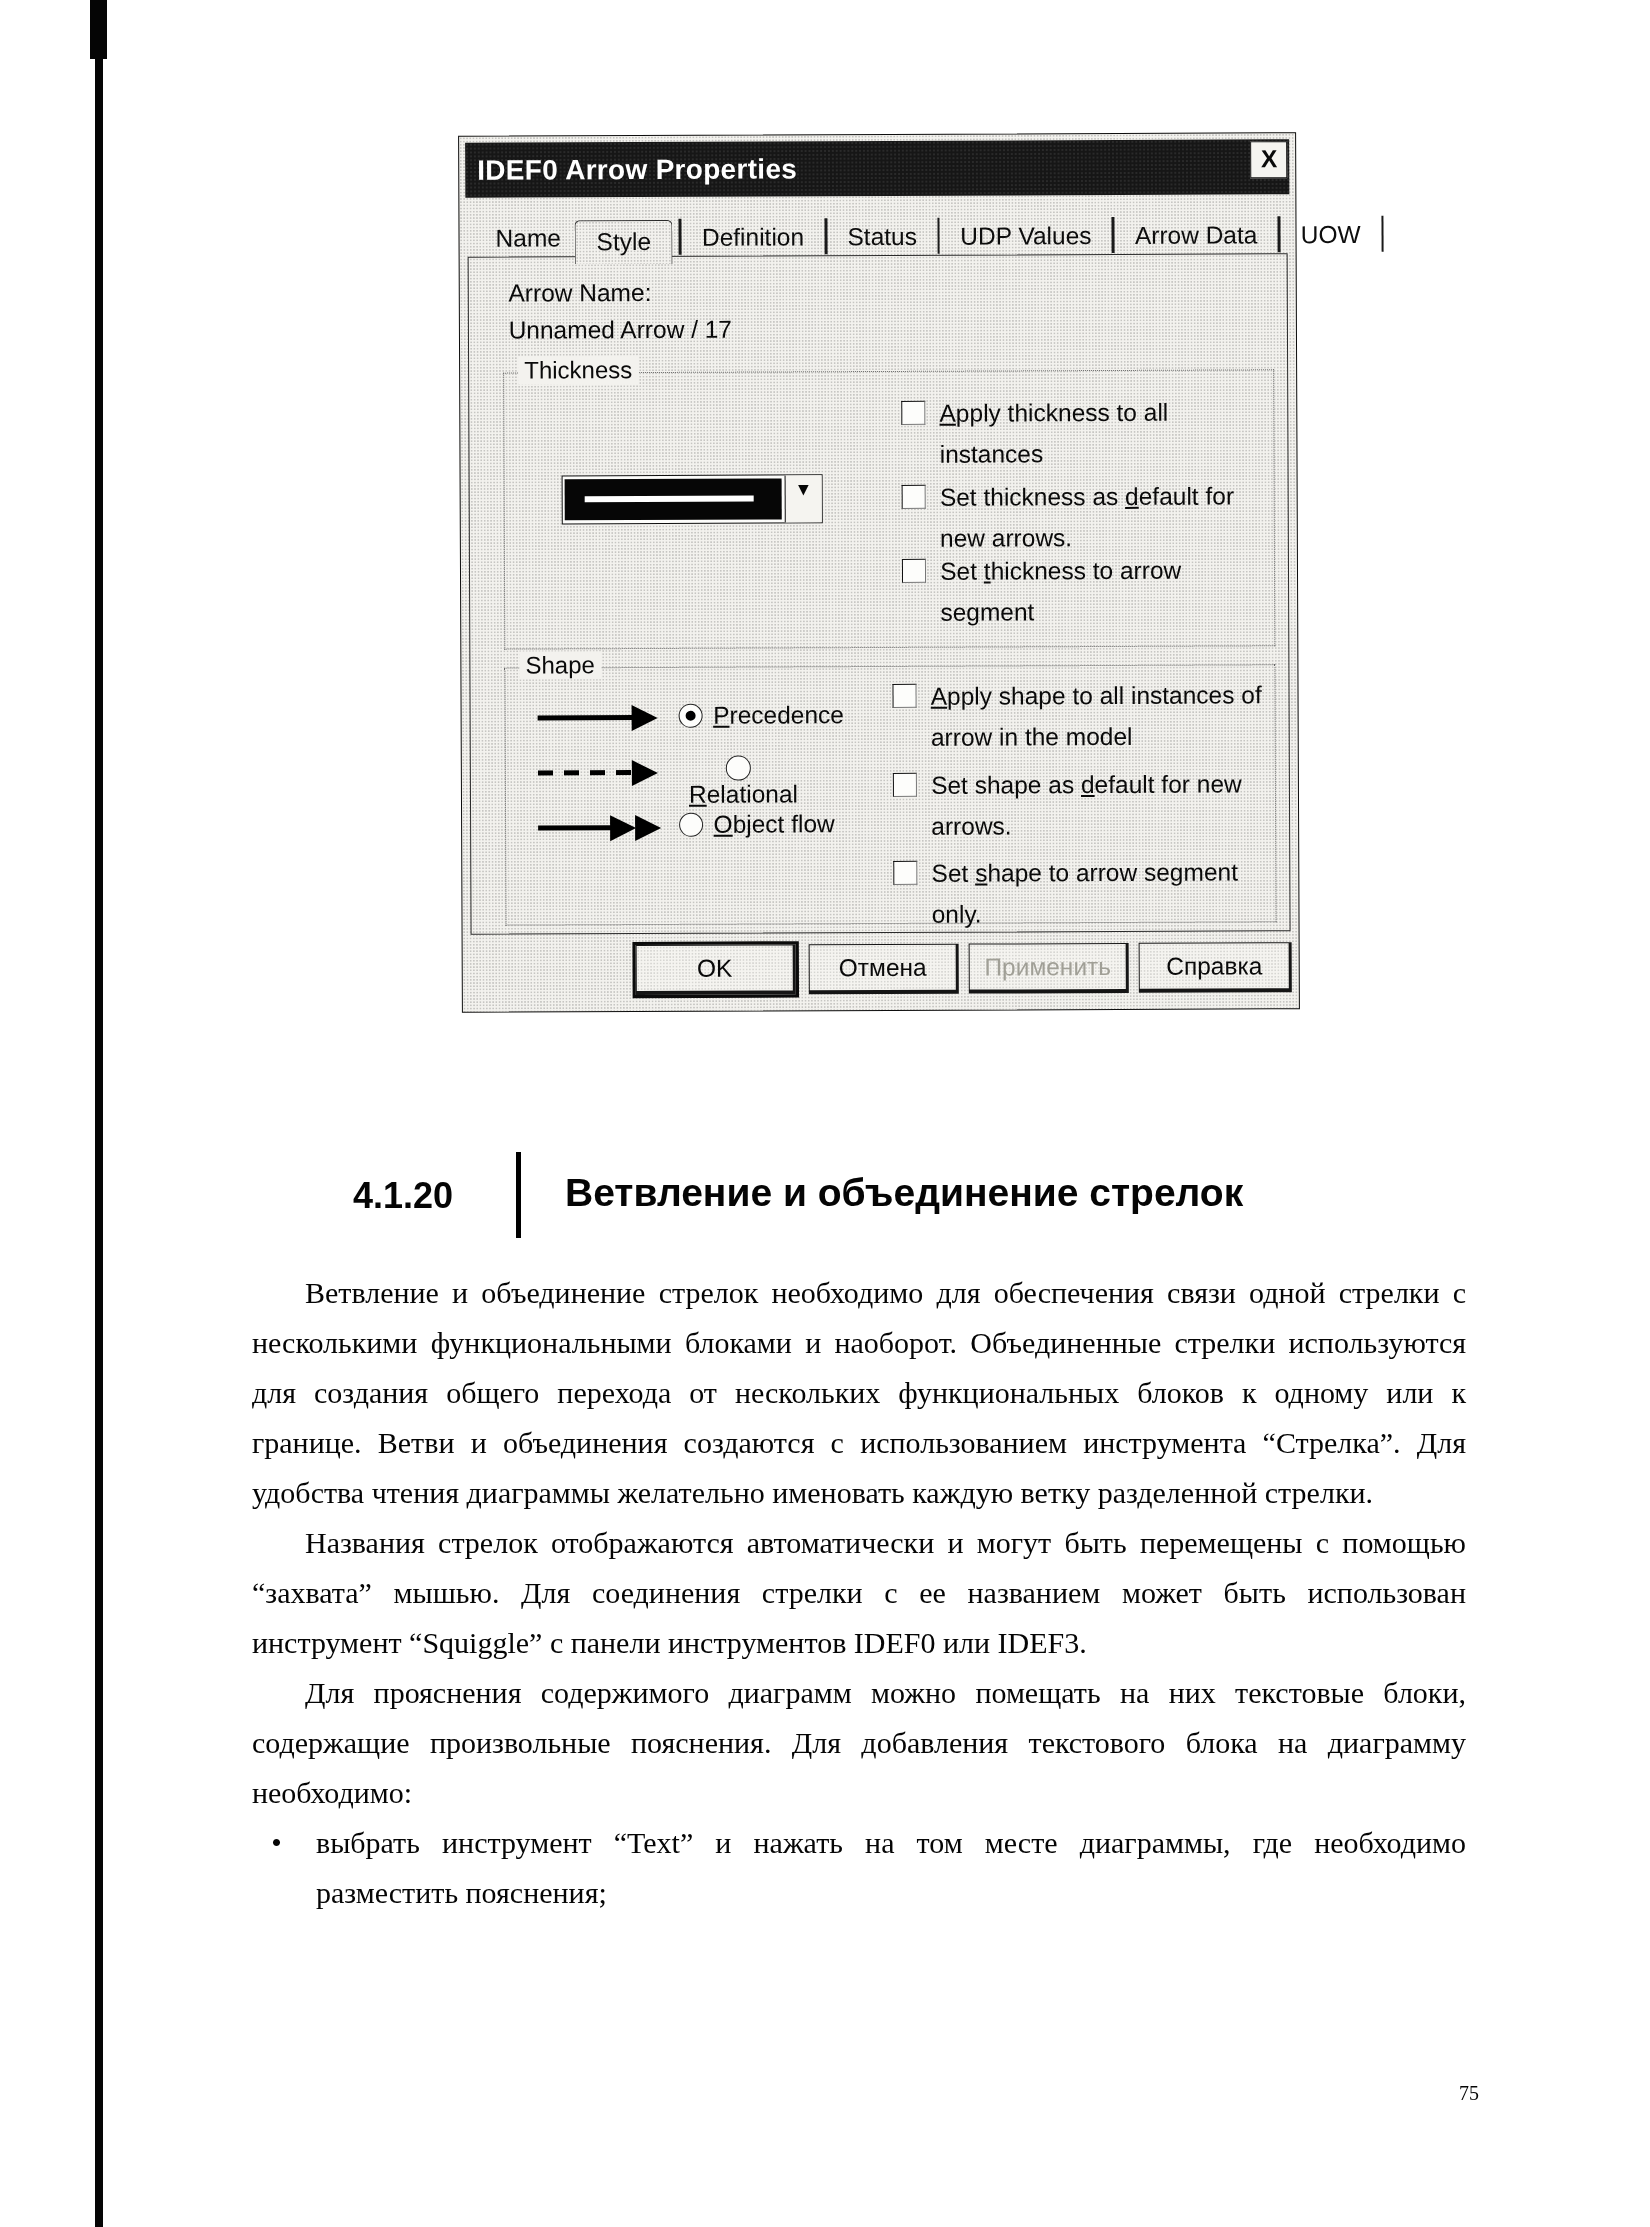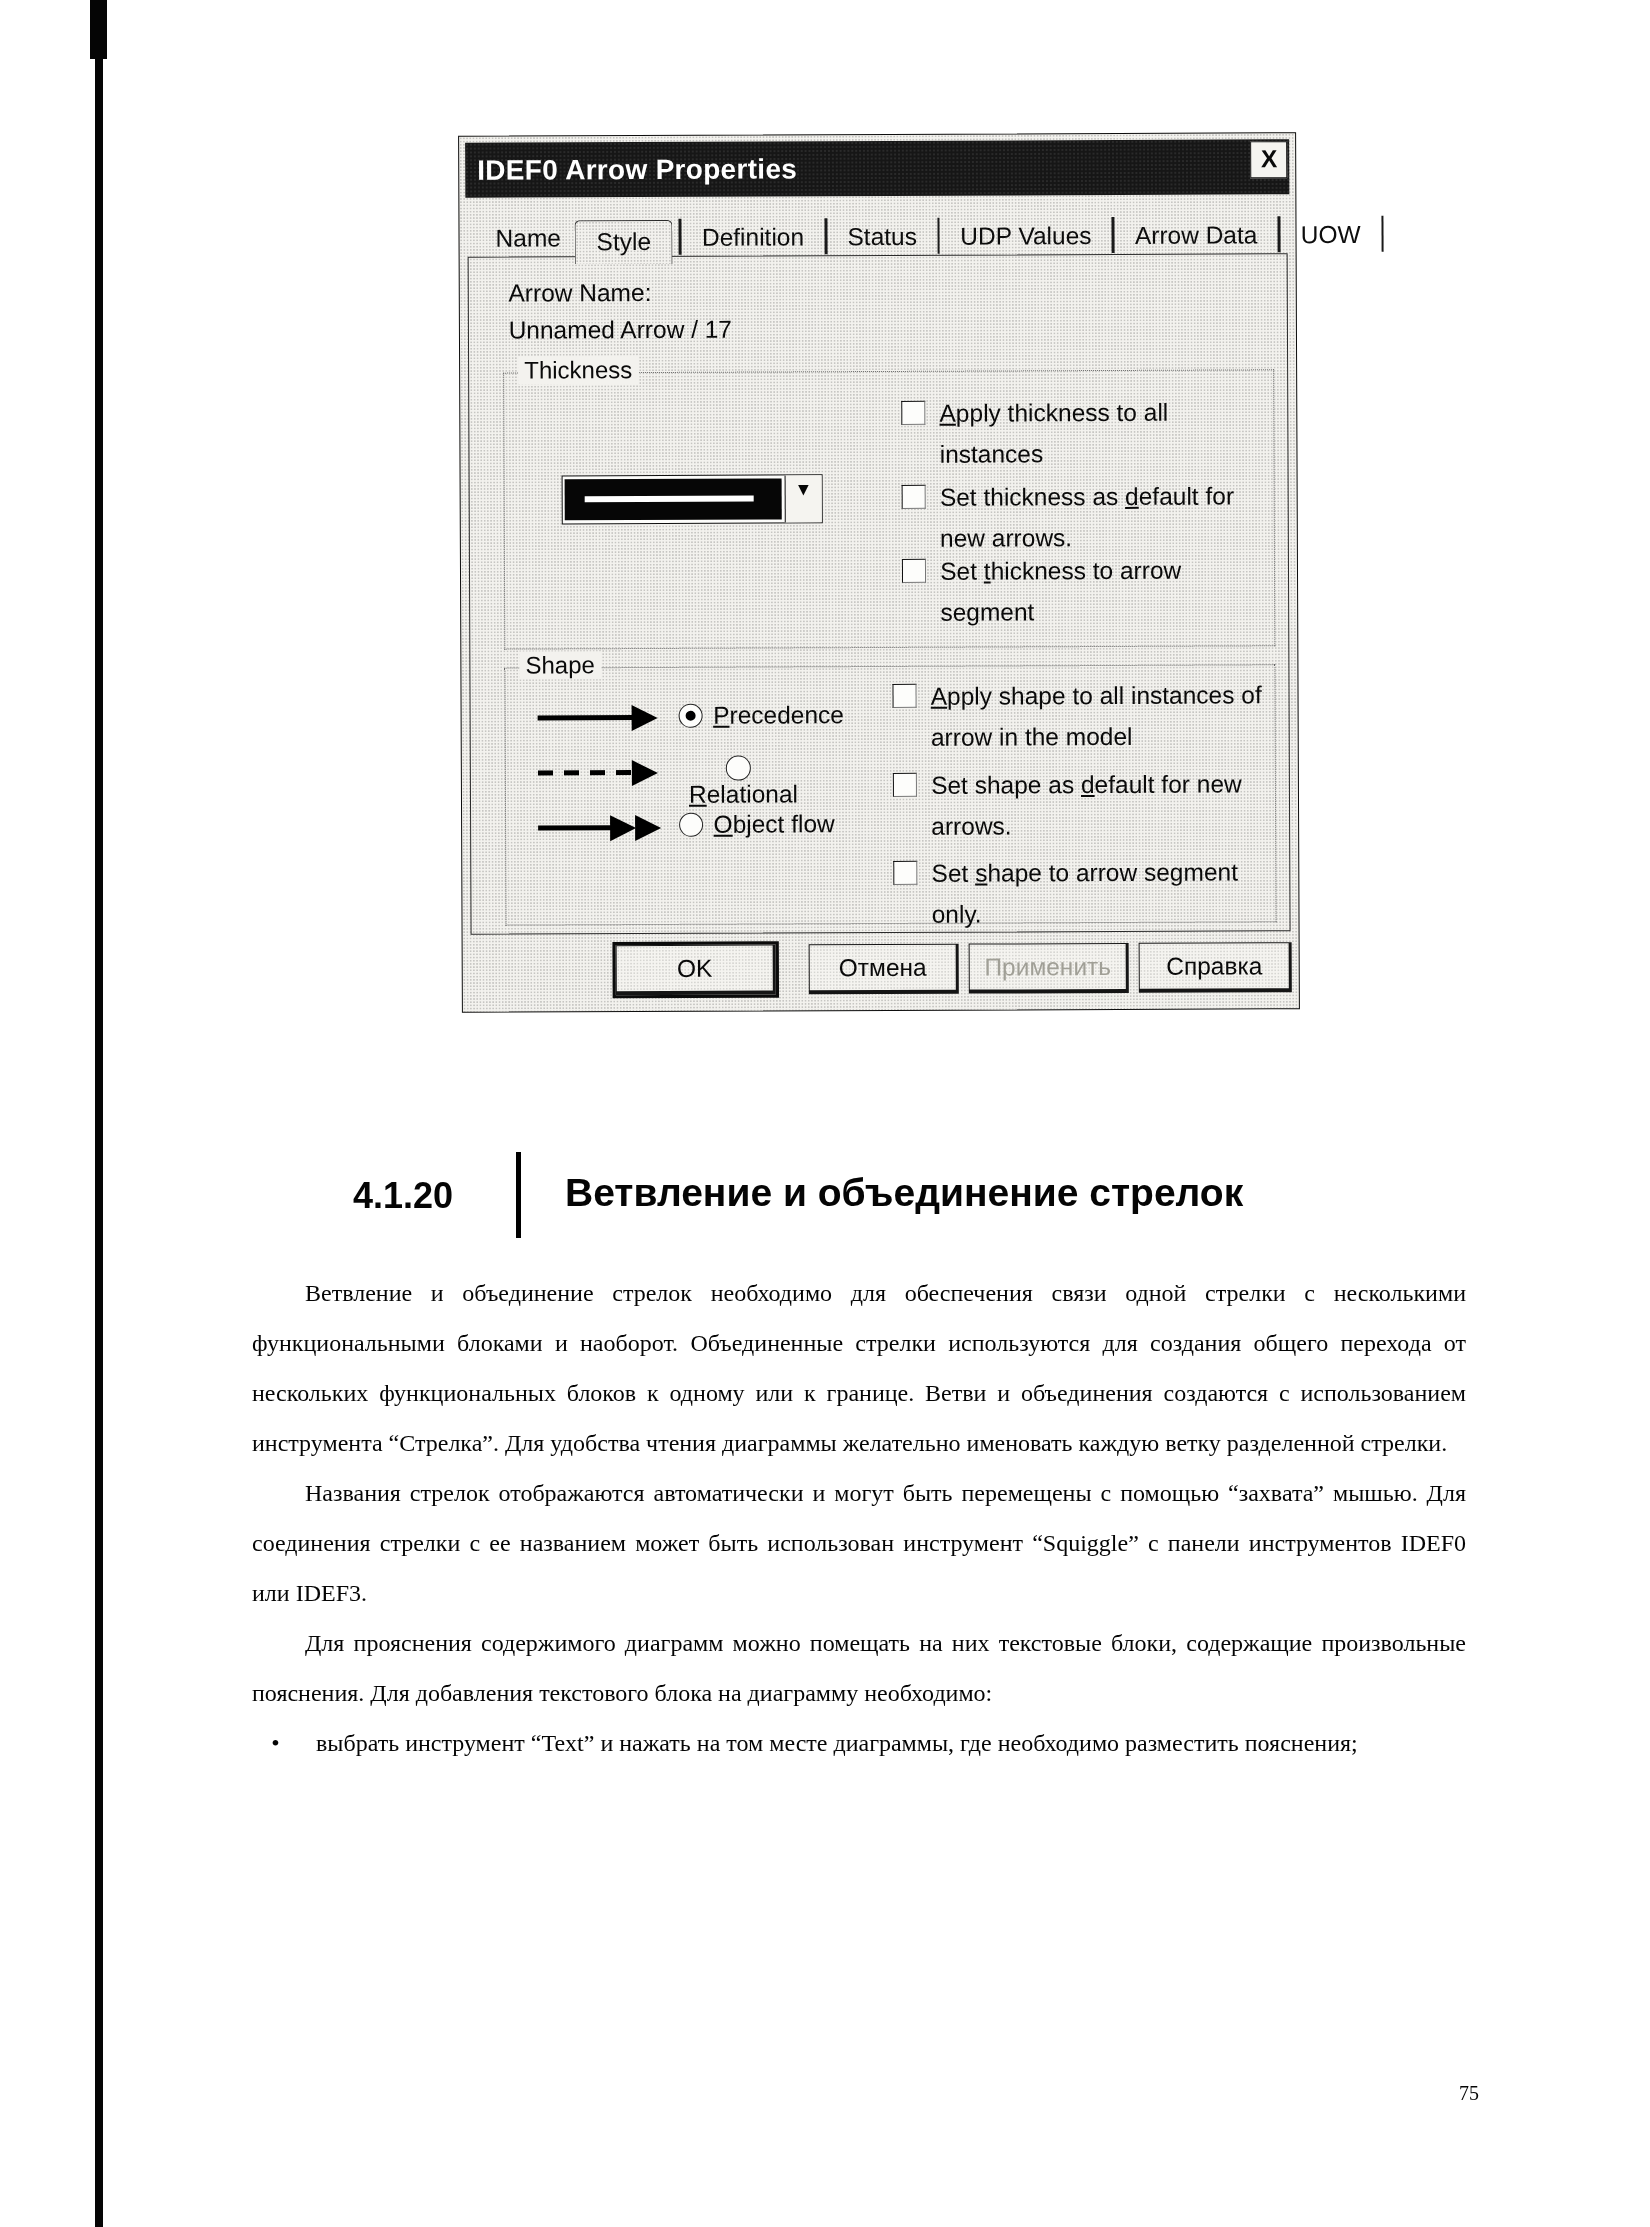--- a/index.html
+++ b/index.html
@@ -91,21 +91,21 @@
                font-size:30px;color:#050505;}
   .fig-caption b{font-weight:bold;}
 
   .sec-num{position:absolute;left:353px;top:1175px;font-family:"Liberation Sans", sans-serif;
            font-weight:bold;font-size:36px;color:#050505;}
   .sec-bar{position:absolute;left:516px;top:1152px;width:4.5px;height:86px;background:#000;}
   .sec-title{position:absolute;left:565px;top:1171px;font-family:"Liberation Sans", sans-serif;
              font-weight:bold;font-size:39px;color:#050505;white-space:nowrap;}
 
   .body-text{position:absolute;left:252px;top:1268px;width:1214px;
-             font-size:24px;line-height:50px;text-align:justify;color:#050505;}
+             font-size:30px;line-height:50px;text-align:justify;color:#050505;}
   .body-text p{margin:0;text-indent:53px;}
   .bullet-row{display:flex;}
   .bullet-dot{flex:0 0 64px;padding-left:19.3px;box-sizing:border-box;}
   .bullet-text{flex:1;text-align:justify;}
 
   .page-num{position:absolute;left:1459px;top:2082px;font-size:20px;color:#050505;}
 </style>
 </head>
 <body>
 
@@ -210,21 +210,21 @@
           <span class="checkbox"></span>
           <span class="cb-label">Set shape as <u>d</u>efault for new arrows.</span>
         </div>
         <div class="cb-row" style="left:387px;top:191px;width:374px;">
           <span class="checkbox"></span>
           <span class="cb-label">Set <u>s</u>hape to arrow segment only.</span>
         </div>
       </div>
     </div>
 
-    <div class="win-btn default" style="left:153px;top:809px;width:160px;">OK</div>
+    <div class="win-btn default" style="left:173px;top:809px;width:160px;">OK</div>
     <div class="win-btn" style="left:346px;top:809px;width:150px;">Отмена</div>
     <div class="win-btn disabled" style="left:506px;top:809px;width:160px;">Применить</div>
     <div class="win-btn" style="left:676px;top:809px;width:153px;">Справка</div>
   </div>
 
 
   <div class="sec-num">4.1.20</div>
   <div class="sec-bar"></div>
   <div class="sec-title">Ветвление и объединение стрелок</div>
 

